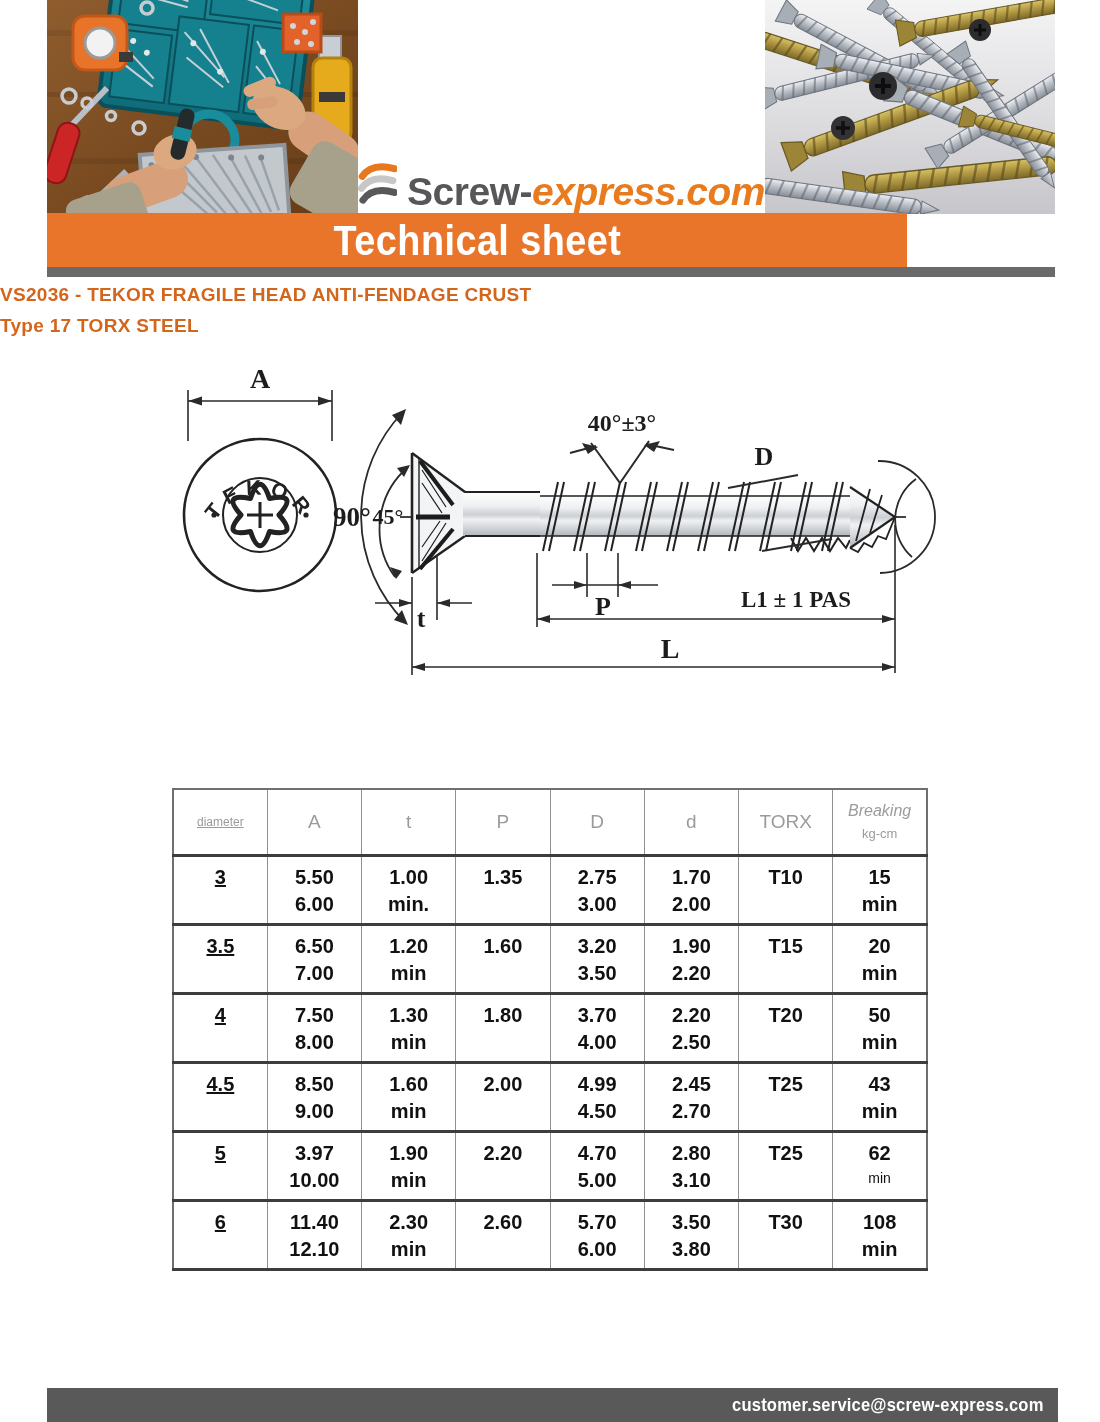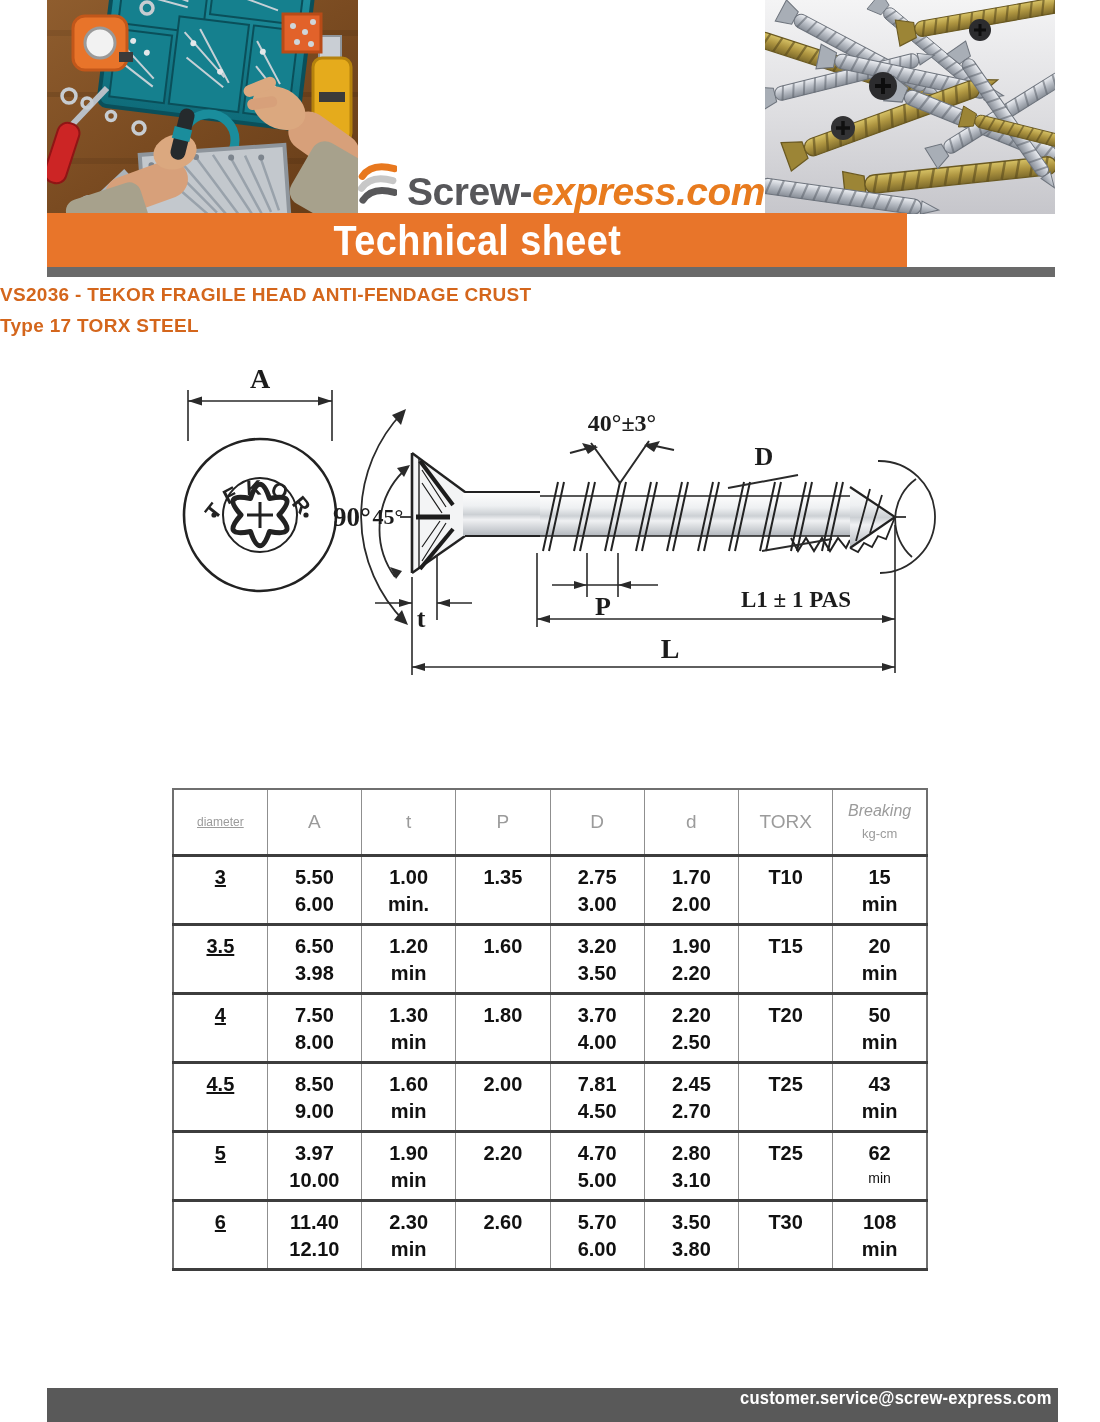--- a/index.html
+++ b/index.html
@@ -58,22 +58,22 @@
   .h-sub { font-size:13px; display:block; margin-top:6px; }
   table.spec tbody td {
     border-top:3px solid #3d3d3d; height:69px; vertical-align:top;
     font-weight:bold; font-size:20px; color:#111; padding-top:7px;
   }
   .cell-line { line-height:27px; }
   .cell-line.small-min { font-size:14px; font-weight:normal; line-height:22px; }
   
   .footer-bar {
     position:absolute; left:47px; top:1388px; width:1011px; height:34px;
-    background:#595959; display:flex; justify-content:flex-end;
-    padding-right:6px;
+    background:#595959; display:flex; align-items:center; justify-content:flex-end;
+    padding-right:14px;
   }
   .footer-bar span {
     color:#ffffff; font-weight:bold; font-size:18px; transform:scaleX(0.92);
     transform-origin:right center; letter-spacing:0.2px;
   }
 </style>
 </head>
 <body>
 
 <div class="photo photo-left">
@@ -468,21 +468,21 @@
             <div class="cell-line">15</div>
             <div class="cell-line">min</div>
           </td>
         </tr>
         <tr>
           <td>
             <div class="cell-line">3.5</div>
           </td>
           <td>
             <div class="cell-line">6.50</div>
-            <div class="cell-line">3.98</div>
+            <div class="cell-line">7.00</div>
           </td>
           <td>
             <div class="cell-line">1.20</div>
             <div class="cell-line">min</div>
           </td>
           <td>
             <div class="cell-line">1.60</div>
           </td>
           <td>
             <div class="cell-line">3.20</div>
@@ -540,21 +540,21 @@
             <div class="cell-line">9.00</div>
           </td>
           <td>
             <div class="cell-line">1.60</div>
             <div class="cell-line">min</div>
           </td>
           <td>
             <div class="cell-line">2.00</div>
           </td>
           <td>
-            <div class="cell-line">7.81</div>
+            <div class="cell-line">4.99</div>
             <div class="cell-line">4.50</div>
           </td>
           <td>
             <div class="cell-line">2.45</div>
             <div class="cell-line">2.70</div>
           </td>
           <td>
             <div class="cell-line">T25</div>
           </td>
           <td>

